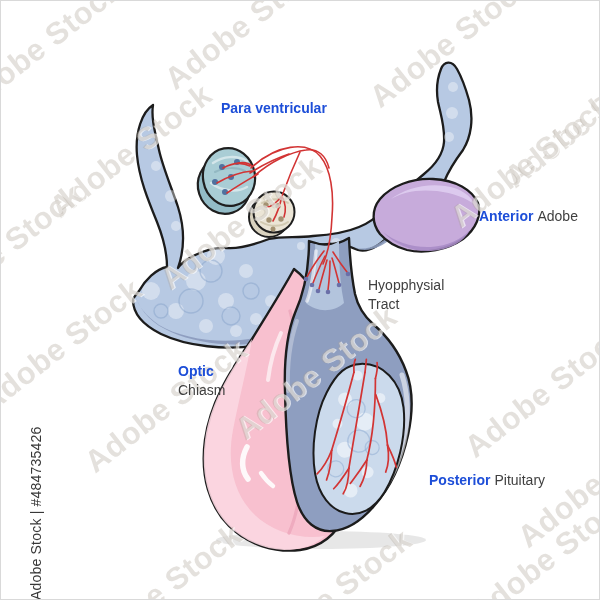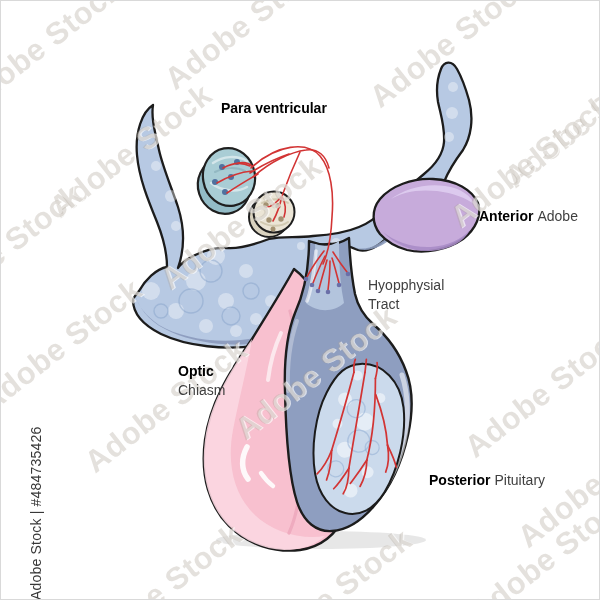--- a/index.html
+++ b/index.html
@@ -10,21 +10,21 @@
   .wm{position:absolute;z-index:3;white-space:nowrap;
       transform:translate(-50%,-50%) rotate(-38deg);
       font-weight:700;font-size:31px;letter-spacing:.5px;
       color:rgba(172,162,150,0.32);
       text-shadow:1px 1px 0 rgba(255,255,255,0.65);}
   .idv{position:absolute;left:27px;top:599px;z-index:3;
        transform:rotate(-90deg);transform-origin:0 0;
        font-size:14px;color:#383838;letter-spacing:.2px;white-space:nowrap;}
   
   .lbl{position:absolute;z-index:4;font-size:14px;line-height:19px;color:#3f3f3f;white-space:nowrap;}
-  .lbl b{color:#000000;font-weight:700;}
+  .lbl b{color:#1d4ed8;font-weight:700;}
   .lbl .sub-inline{margin-left:4px;}
   .title{position:absolute;left:15px;top:560px;z-index:5;font-size:30px;letter-spacing:-0.5px;
          color:#5d5d5d;white-space:nowrap;}
   .title b{color:#111;font-weight:700;letter-spacing:-0.5px;}
 </style>
 </head>
 <body>
 
 <div class="stage">
 

